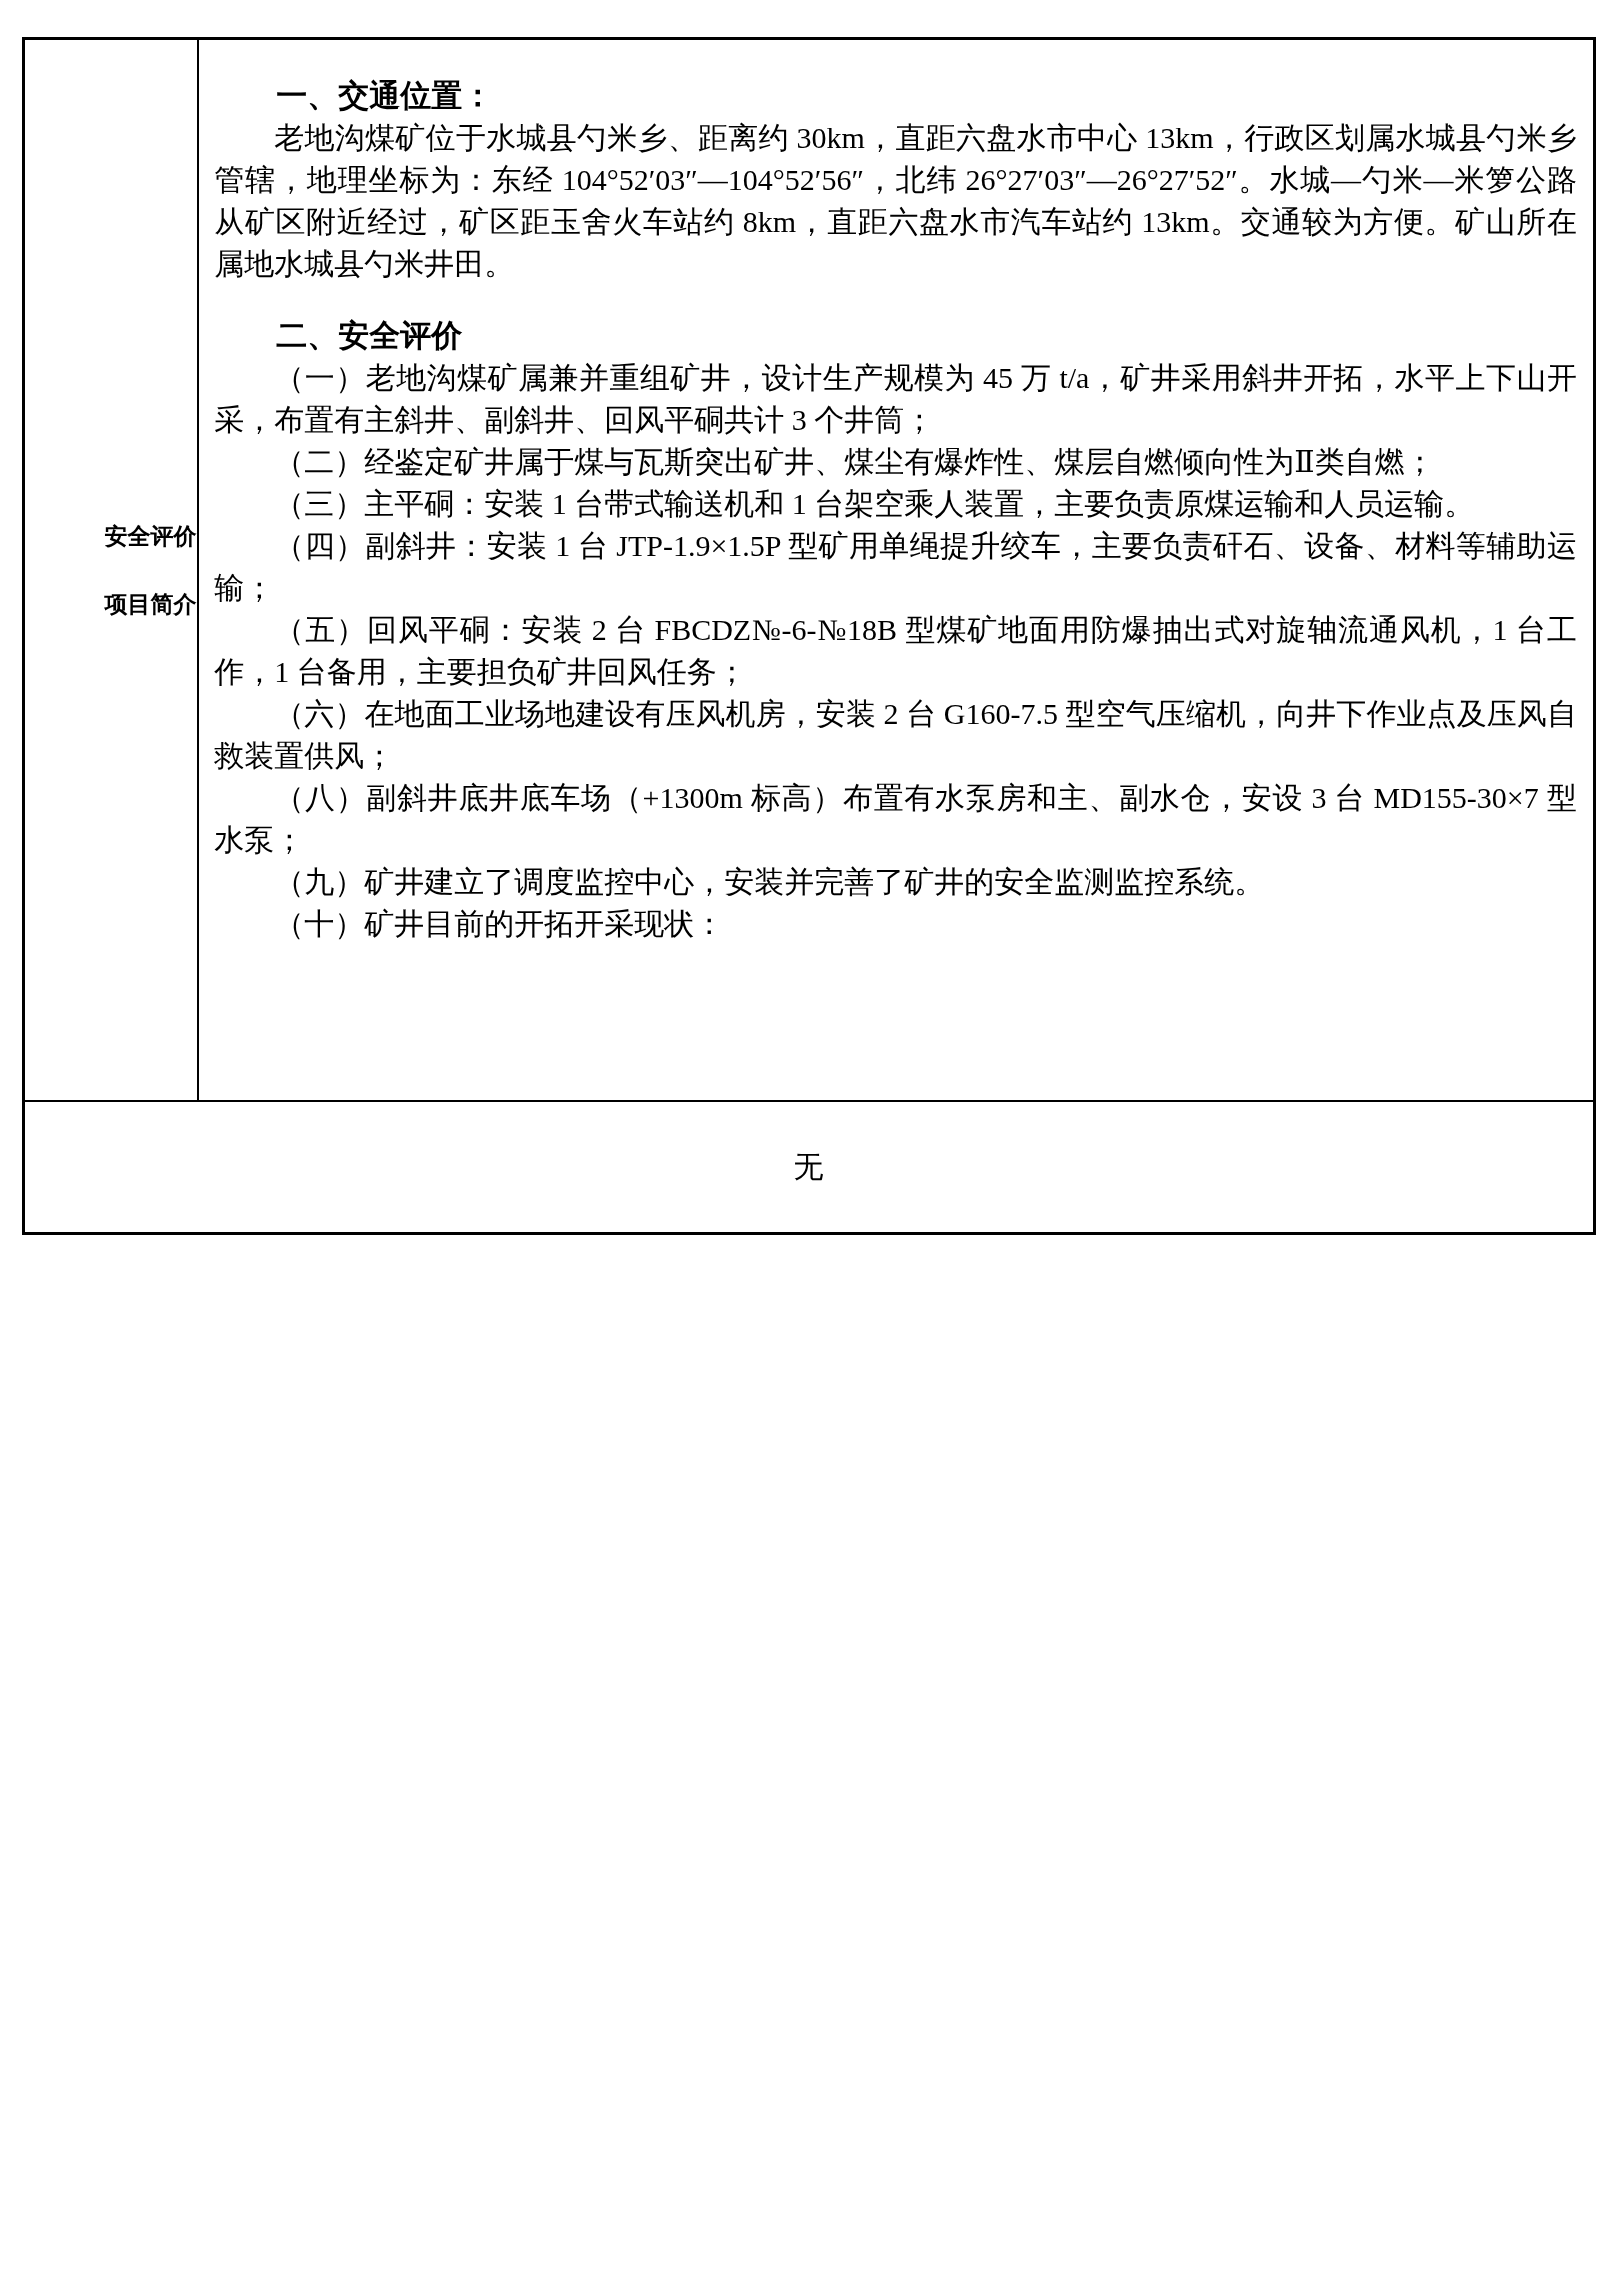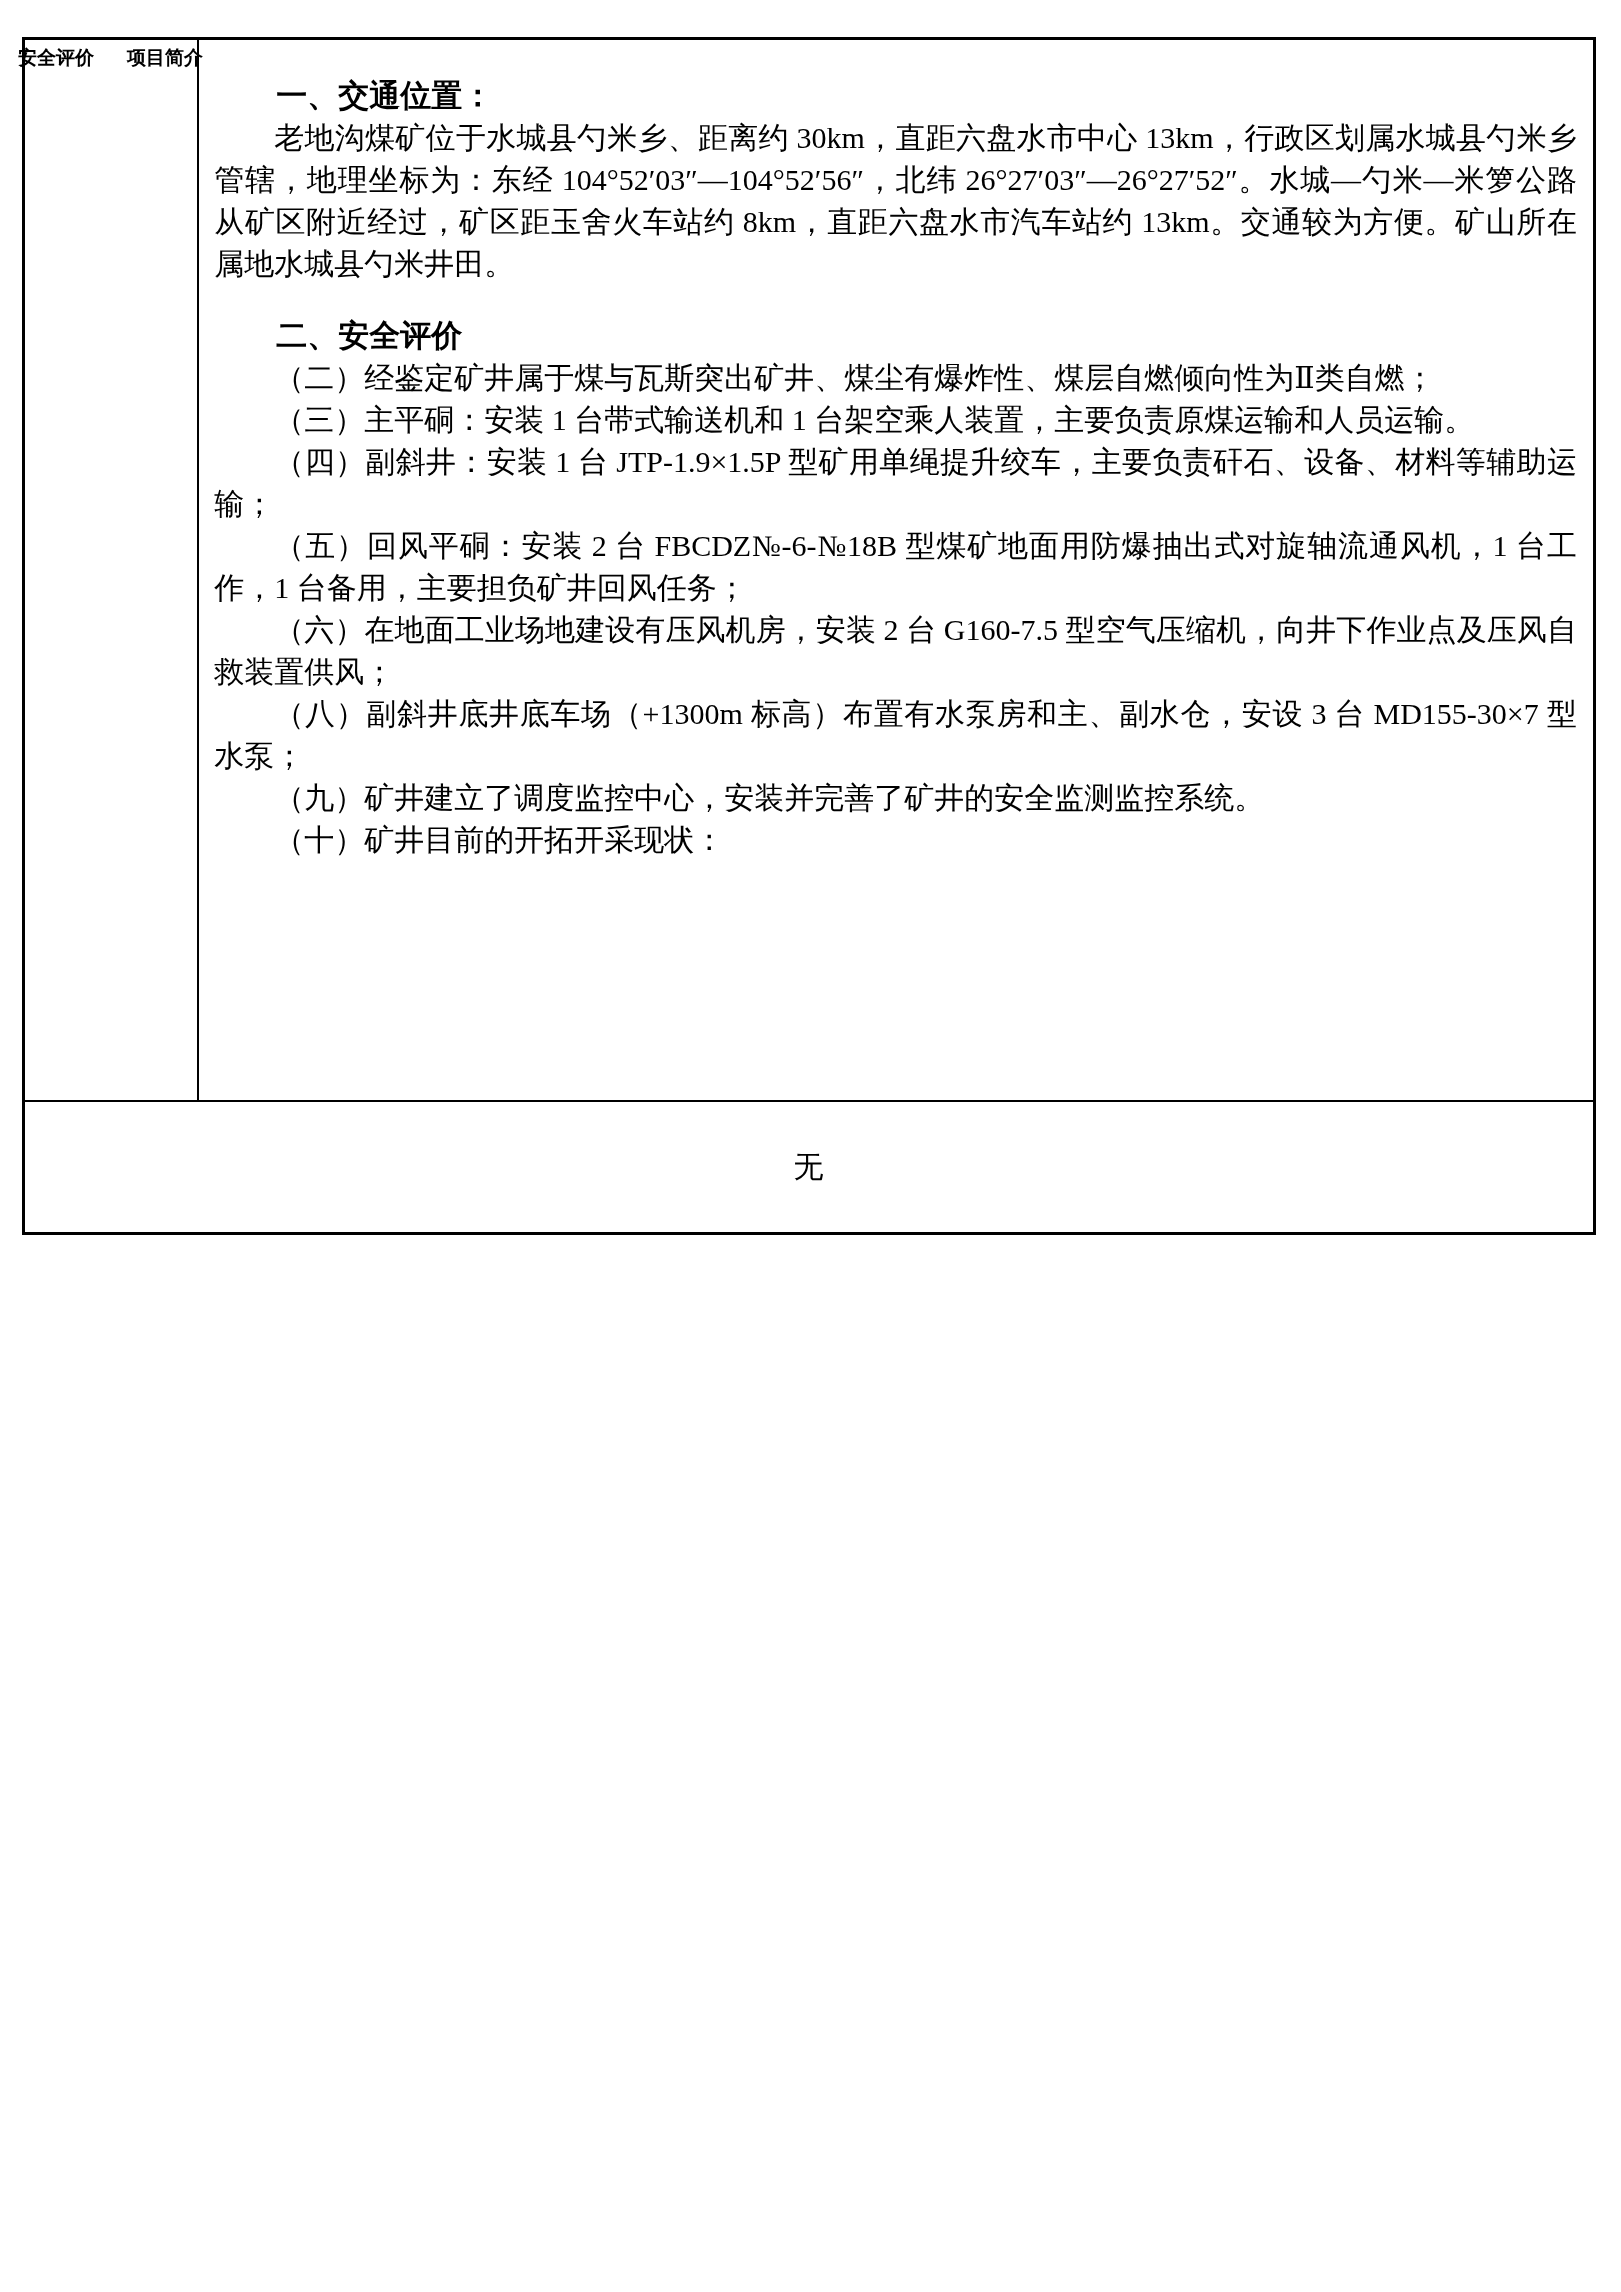--- a/index.html
+++ b/index.html
@@ -36,27 +36,27 @@
     border-bottom: 2.9px solid #000000;
   }
   .row-other {
     flex: 1 1 auto;
   }
   .label-cell {
     width: 172px;
     flex: 0 0 172px;
     border-right: 2.9px solid #000000;
     display: flex;
-    flex-direction: row;
-    align-items: flex-start;
+    flex-direction: column;
+    align-items: flex-end;
     justify-content: center;
     gap: 33px;
     font-family: "Liberation Sans", "DejaVu Sans", sans-serif;
     font-weight: bold;
-    font-size: 19px;
+    font-size: 23px;
     line-height: 35px;
     white-space: nowrap;
   }
   .content-cell {
     flex: 1 1 auto;
     padding: 4.9px 15.7px 0 15.7px;
     overflow: hidden;
   }
   .para {
     margin: 0;
@@ -90,20 +90,21 @@
 
     <div class="row row-intro">
       <div class="label-cell">
         <span>安全评价</span>
         <span>项目简介</span>
       </div>
       <div class="content-cell">
           <p class="para heading">一、交通位置：</p>
           <p class="para">老地沟煤矿位于水城县勺米乡、距离约 30km，直距六盘水市中心 13km，行政区划属水城县勺米乡管辖，地理坐标为：东经 104°52′03″—104°52′56″，北纬 26°27′03″—26°27′52″。水城—勺米—米箩公路从矿区附近经过，矿区距玉舍火车站约 8km，直距六盘水市汽车站约 13km。交通较为方便。矿山所在属地水城县勺米井田。</p>
           <p class="para heading">二、安全评价</p>
+          <p class="para">（一）老地沟煤矿属兼并重组矿井，设计生产规模为 45 万 t/a，矿井采用斜井开拓，水平上下山开采，布置有主斜井、副斜井、回风平硐共计 3 个井筒；</p>
           <p class="para">（二）经鉴定矿井属于煤与瓦斯突出矿井、煤尘有爆炸性、煤层自燃倾向性为Ⅱ类自燃；</p>
           <p class="para">（三）主平硐：安装 1 台带式输送机和 1 台架空乘人装置，主要负责原煤运输和人员运输。</p>
           <p class="para">（四）副斜井：安装 1 台 JTP-1.9×1.5P 型矿用单绳提升绞车，主要负责矸石、设备、材料等辅助运输；</p>
           <p class="para">（五）回风平硐：安装 2 台 FBCDZ№-6-№18B 型煤矿地面用防爆抽出式对旋轴流通风机，1 台工作，1 台备用，主要担负矿井回风任务；</p>
           <p class="para">（六）在地面工业场地建设有压风机房，安装 2 台 G160-7.5 型空气压缩机，向井下作业点及压风自救装置供风；</p>
           <p class="para">（八）副斜井底井底车场（+1300m 标高）布置有水泵房和主、副水仓，安设 3 台 MD155-30×7 型水泵；</p>
           <p class="para">（九）矿井建立了调度监控中心，安装并完善了矿井的安全监测监控系统。</p>
           <p class="para">（十）矿井目前的开拓开采现状：</p>
         </div>
     </div>

